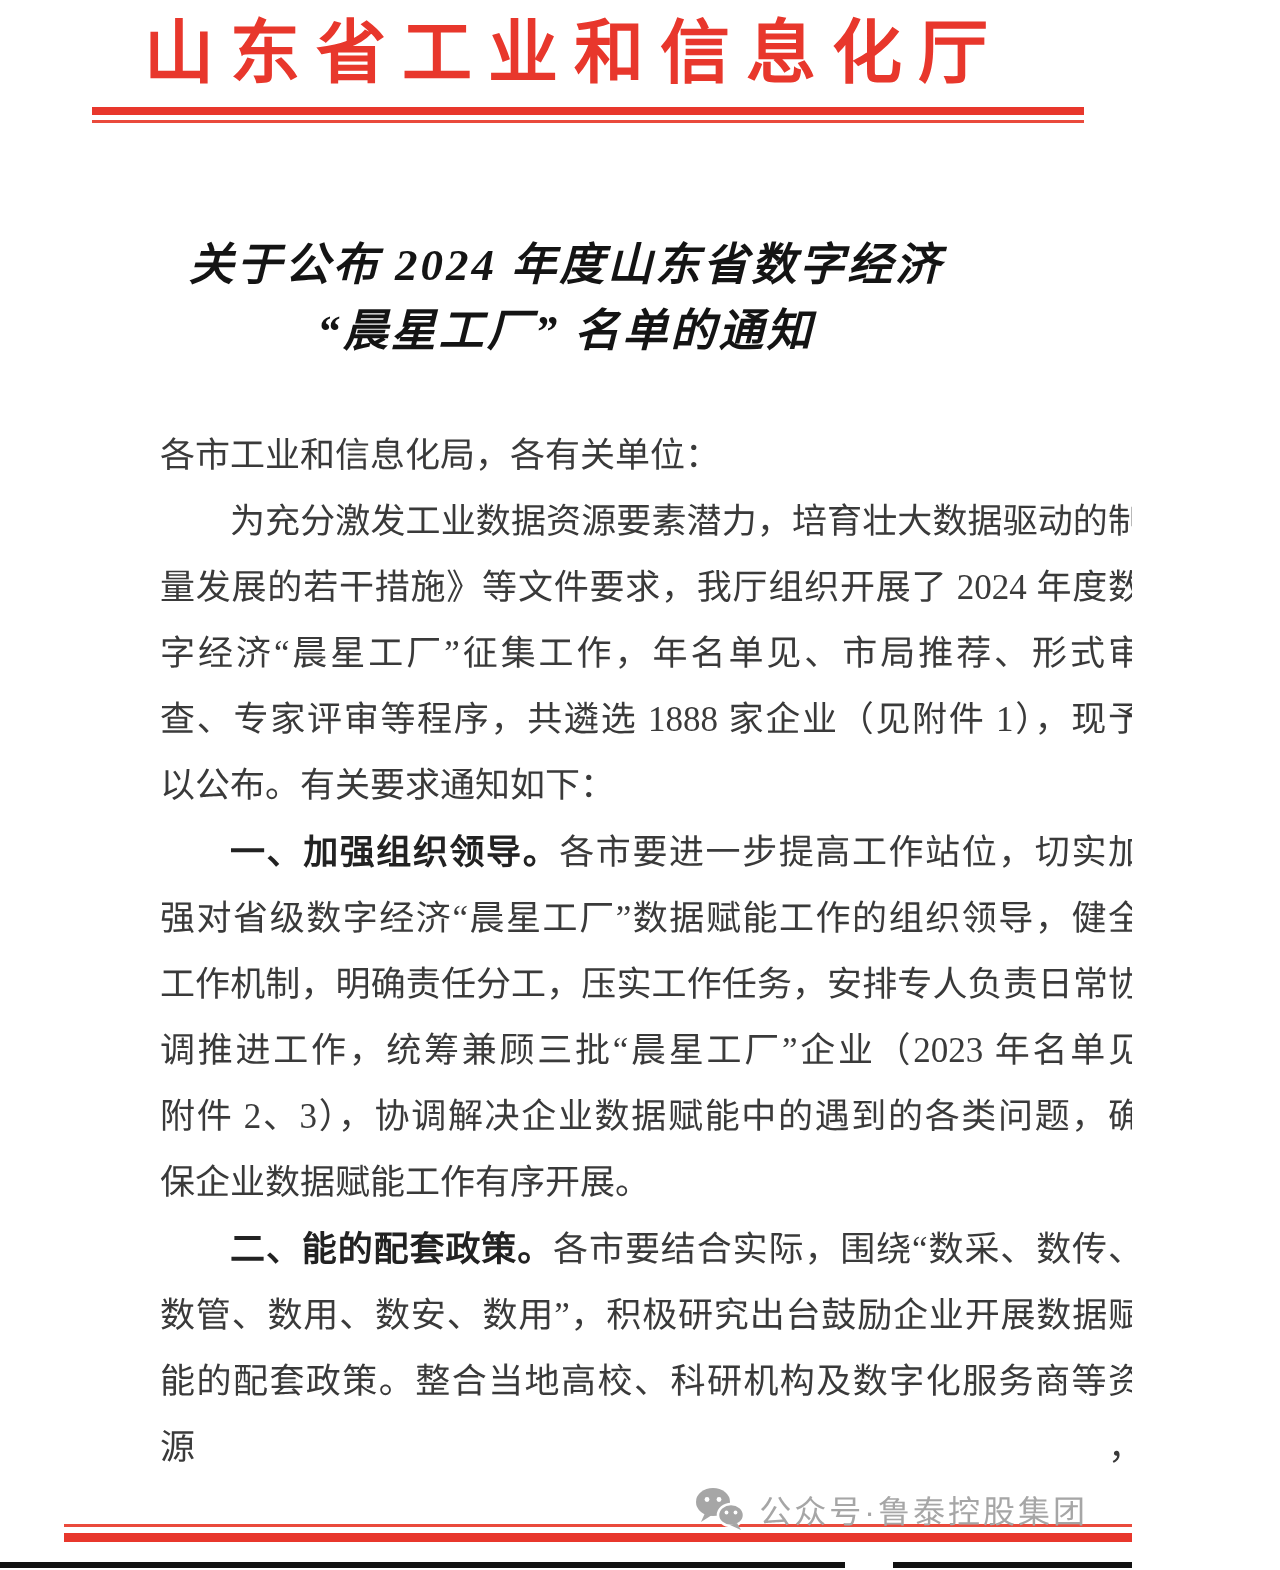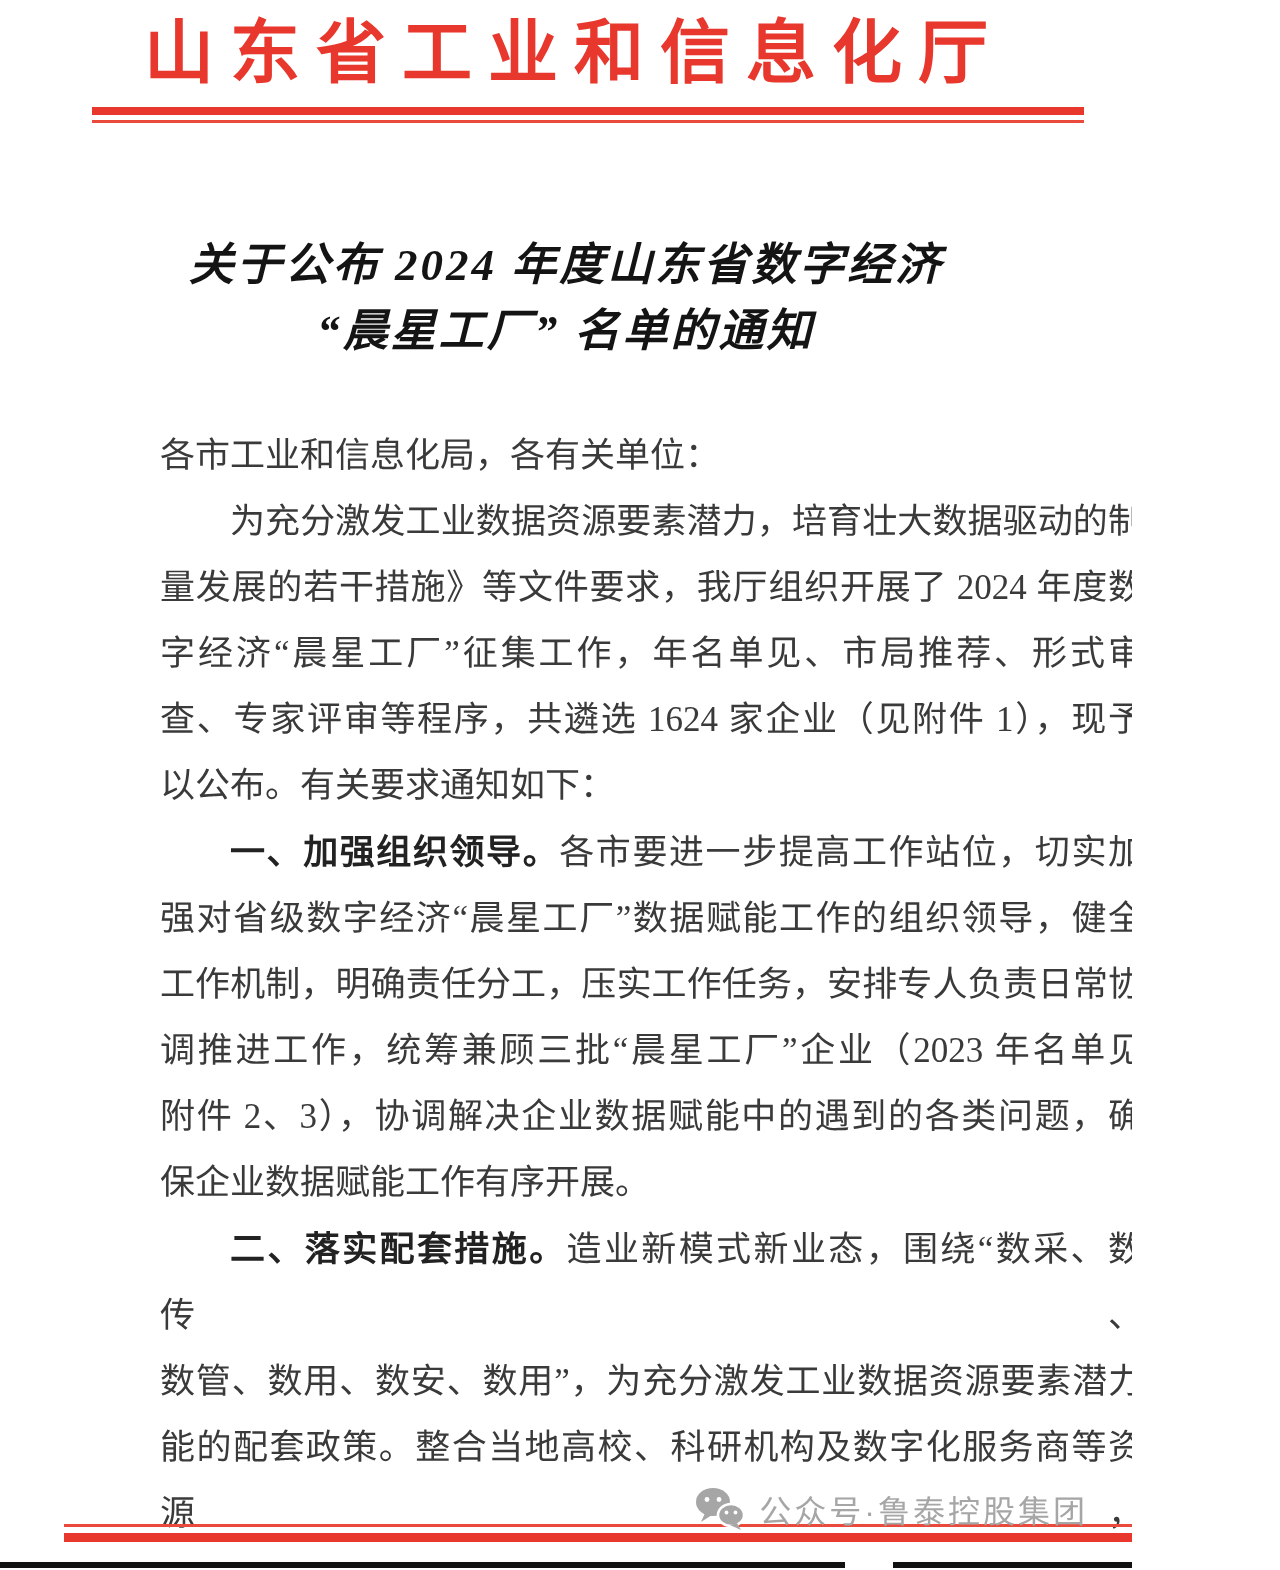--- a/index.html
+++ b/index.html
@@ -84,30 +84,30 @@
   <h2 class="doc-title">
     <span class="title-line">关于公布 2024 年度山东省数字经济</span>
     <span class="title-line">“晨星工厂” 名单的通知</span>
   </h2>
 
   <main class="doc-body">
     <p class="bl">各市工业和信息化局，各有关单位：</p>
     <p class="bl j ind">为充分激发工业数据资源要素潜力，培育壮大数据驱动的制</p>
     <p class="bl j">量发展的若干措施》等文件要求，我厅组织开展了 2024 年度数</p>
     <p class="bl j">字经济“晨星工厂”征集工作，年名单见、市局推荐、形式审</p>
-    <p class="bl j">查、专家评审等程序，共遴选 1624 家企业（见附件 1），现予</p>
+    <p class="bl j">查、专家评审等程序，共遴选 1888 家企业（见附件 1），现予</p>
     <p class="bl">以公布。有关要求通知如下：</p>
     <p class="bl j ind"><span class="hd">一、加强组织领导。</span><span>各市要进一步提高工作站位，切实加</span></p>
     <p class="bl j">强对省级数字经济“晨星工厂”数据赋能工作的组织领导，健全</p>
     <p class="bl j">工作机制，明确责任分工，压实工作任务，安排专人负责日常协</p>
     <p class="bl j">调推进工作，统筹兼顾三批“晨星工厂”企业（2023 年名单见</p>
     <p class="bl j">附件 2、3），协调解决企业数据赋能中的遇到的各类问题，确</p>
     <p class="bl">保企业数据赋能工作有序开展。</p>
-    <p class="bl j ind"><span class="hd">二、落实配套措施。</span><span>造业新模式新业态，围绕“数采、数传、</span></p>
-    <p class="bl j">数管、数用、数安、数用”，为充分激发工业数据资源要素潜力</p>
+    <p class="bl j ind"><span class="hd">二、能的配套政策。</span><span>各市要结合实际，围绕“数采、数传、</span></p>
+    <p class="bl j">数管、数用、数安、数用”，积极研究出台鼓励企业开展数据赋</p>
     <p class="bl j">能的配套政策。整合当地高校、科研机构及数字化服务商等资源，</p>
   </main>
 
   <div class="watermark">
     <span class="wechat">
       <svg viewBox="0 0 50 44" width="50" height="44" aria-hidden="true">
         <ellipse cx="18" cy="15" rx="17" ry="14" fill="#a6a6a6"></ellipse>
         <path d="M10 26 L6 35 L17 28 Z" fill="#a6a6a6"></path>
         <circle cx="12" cy="12.5" r="2.4" fill="#ffffff"></circle>
         <circle cx="24" cy="12.5" r="2.4" fill="#ffffff"></circle>

